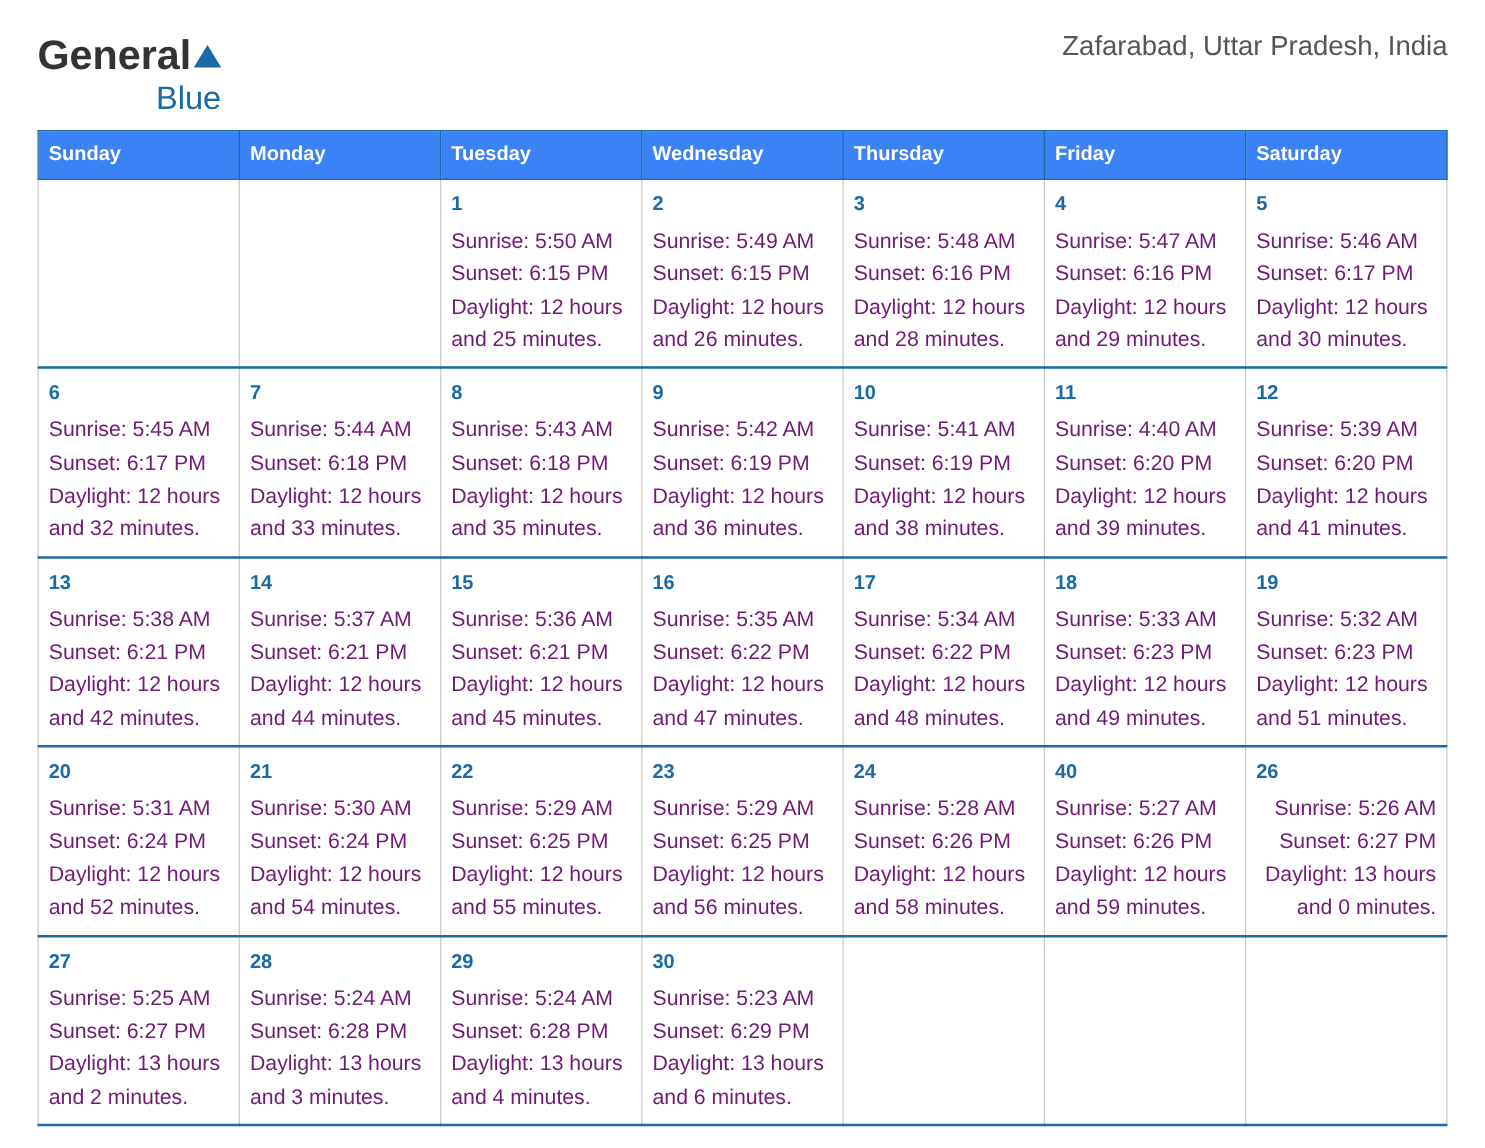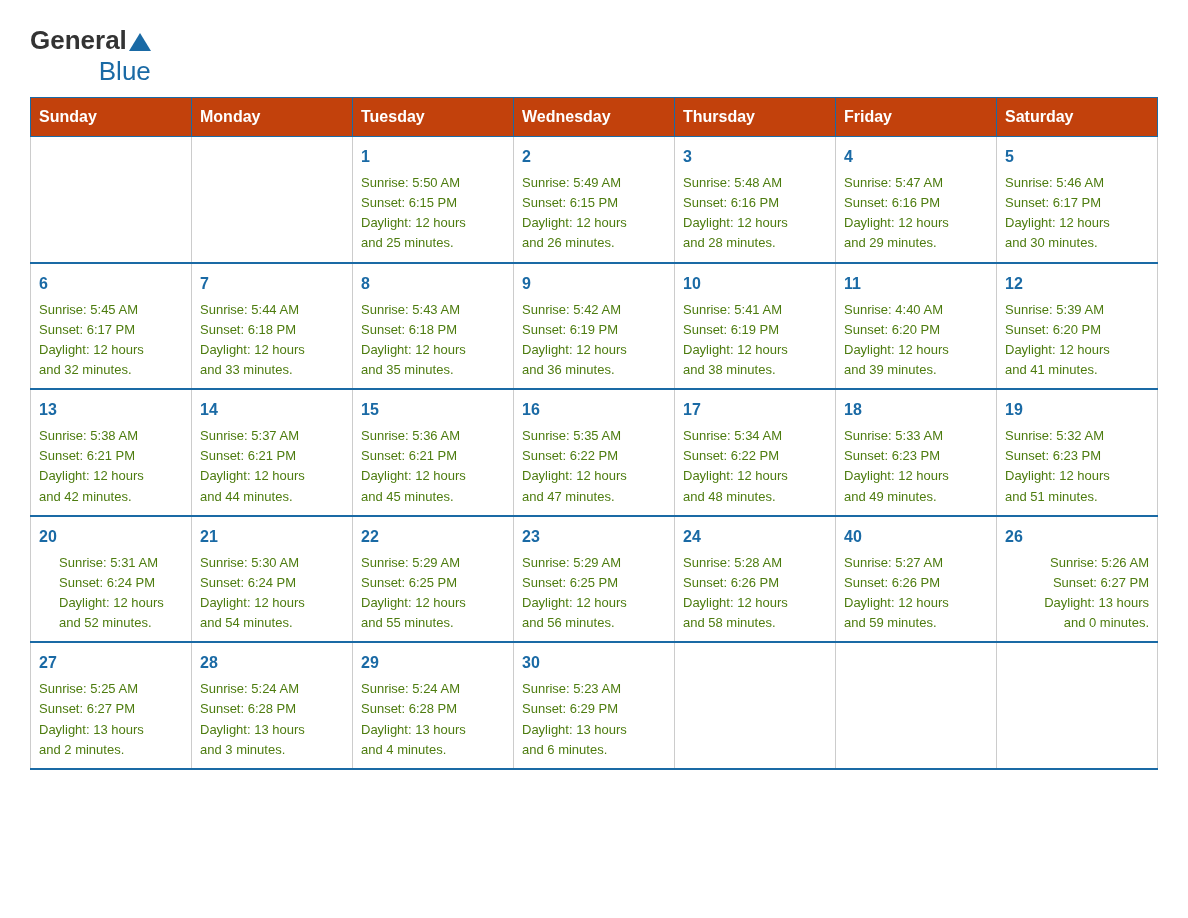--- a/index.html
+++ b/index.html
@@ -16,21 +16,21 @@
       justify-content: space-between;
       align-items: flex-start;
       margin-bottom: 10px;
     }
     .logo {
       display: flex;
       align-items: center;
       margin-top: 5px;
     }
     .logo-text-general {
-      font-size: 26px;
+      font-size: 33px;
       font-weight: bold;
       color: #333;
     }
     .logo-text-blue {
       font-size: 26px;
       font-weight: normal;
       color: #1a6aa5;
     }
     .logo-wrapper {
       display: flex;
@@ -57,21 +57,21 @@
       font-size: 22px;
       color: #555;
       margin-top: 4px;
     }
     table {
       width: 100%;
       border-collapse: collapse;
       table-layout: fixed;
     }
     thead tr th {
-      background-color: #c2410c;
+      background-color: #3b82f6;
       color: #fff;
       font-size: 16px;
       font-weight: bold;
       padding: 10px 8px;
       text-align: left;
       border: 1px solid #1a6aa5;
     }
     tbody tr td {
       vertical-align: top;
       padding: 8px;
@@ -85,22 +85,22 @@
       border-bottom: 2px solid #1a6aa5;
     }
     .day-number {
       font-size: 16px;
       font-weight: bold;
       color: #1a6aa5;
       display: block;
       margin-bottom: 4px;
     }
     .day-info {
-      font-size: 13px;
-      color: #4d7c0f;
+      font-size: 17px;
+      color: #701a75;
       line-height: 1.55;
     }
     .empty-cell {
       background: #fff;
     }
     tbody tr td:first-child {
       border-left: 1px solid #ccc;
     }
   </style>
 </head>
@@ -114,20 +114,21 @@
         <svg width="22" height="22" viewBox="0 0 22 22" style="margin-left:2px; margin-top:2px;">
           <polygon points="11,2 22,20 0,20" fill="#1a6aa5"></polygon>
         </svg>
       </div>
       <div class="logo-line2">
         <span class="logo-text-blue">Blue</span>
       </div>
     </div>
   </div>
   <div class="title-area">
+    <div class="location-title">Zafarabad, Uttar Pradesh, India</div>
   </div>
 </div>
 
 <table>
   <thead>
     <tr>
     <th>Sunday</th>
         <th>Monday</th>
         <th>Tuesday</th>
         <th>Wednesday</th>
@@ -274,21 +275,21 @@
           <span class="day-number">19</span>
           <div class="day-info" style="white-space: pre-line;">Sunrise: 5:32 AM
 Sunset: 6:23 PM
 Daylight: 12 hours
 and 51 minutes.</div>
         </td>
       </tr>
       <tr>
         <td>
           <span class="day-number">20</span>
-          <div class="day-info" style="white-space: pre-line; margin-left: 20px;">Sunrise: 5:31 AM
+          <div class="day-info" style="white-space: pre-line;">Sunrise: 5:31 AM
 Sunset: 6:24 PM
 Daylight: 12 hours
 and 52 minutes.</div>
         </td>
         <td>
           <span class="day-number">21</span>
           <div class="day-info" style="white-space: pre-line;">Sunrise: 5:30 AM
 Sunset: 6:24 PM
 Daylight: 12 hours
 and 54 minutes.</div>

